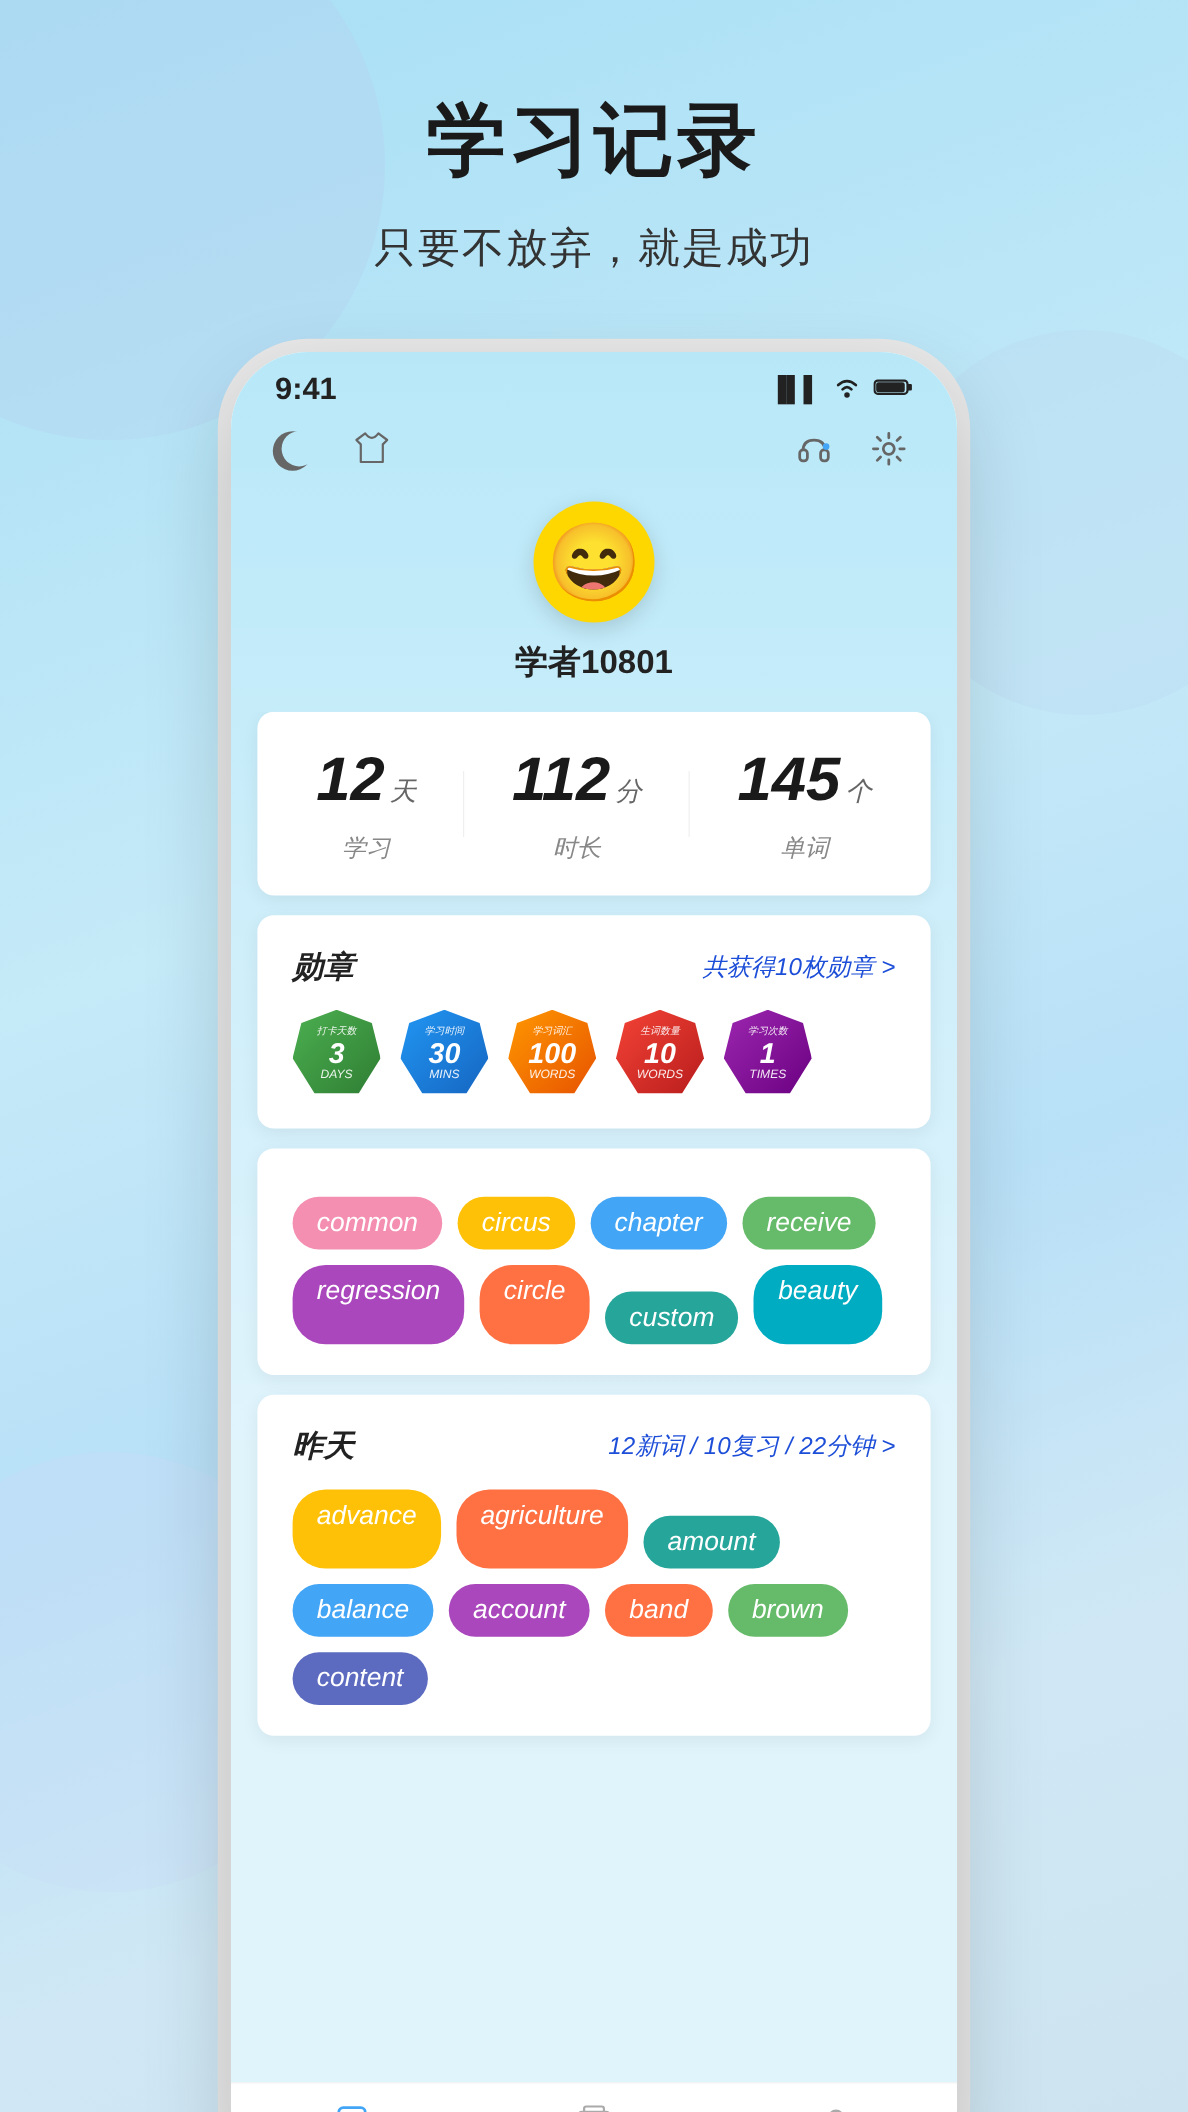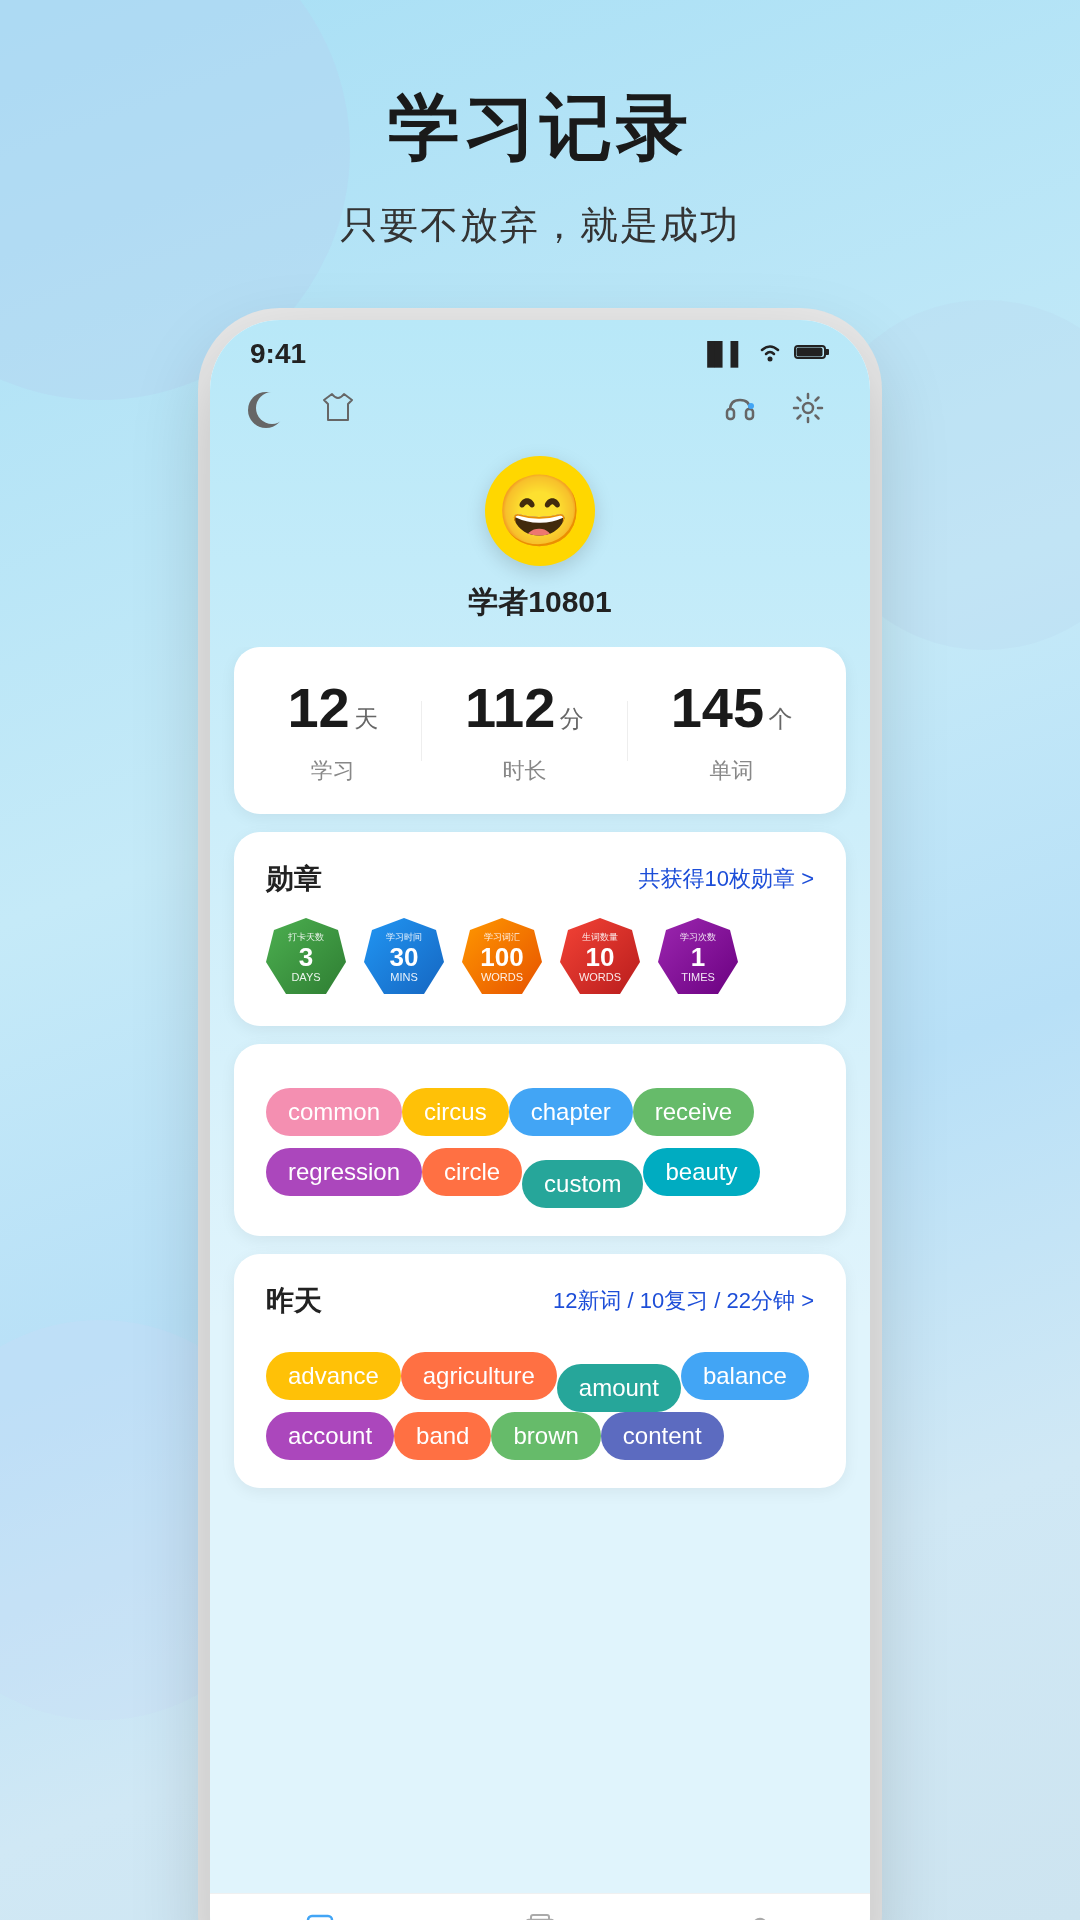--- a/index.html
+++ b/index.html
@@ -163,23 +163,24 @@
       overflow: hidden;
       padding: 0 24px 20px;
       display: flex;
       flex-direction: column;
       gap: 18px;
     }
 
     
     .card {
       background: white;
-      border-radius: 26px;
+      border-radius: 15px;
       padding: 28px 32px;
       box-shadow: 0 4px 16px rgba(0,0,0,0.06);
+      font-style: italic;
     }
 
     
     .stats-card {
       display: flex;
       justify-content: space-around;
       align-items: center;
     }
     .stat-item {
       text-align: center;
@@ -254,23 +255,22 @@
       font-weight: 800;
     }
     .badge-text {
       font-size: 11px;
       font-weight: 400;
       opacity: 0.9;
     }
     .word-tags {
       display: flex;
       flex-wrap: wrap;
-      gap: 0;
+      gap: 14px;
       margin-top: 16px;
-      align-items: center;
     }
     .tag {
       padding: 10px 22px;
       border-radius: 30px;
       font-size: 24px;
       font-weight: 500;
       color: white;
     }
     .tag-pink { background: #f48fb1; }
     .tag-yellow { background: #ffc107; }

